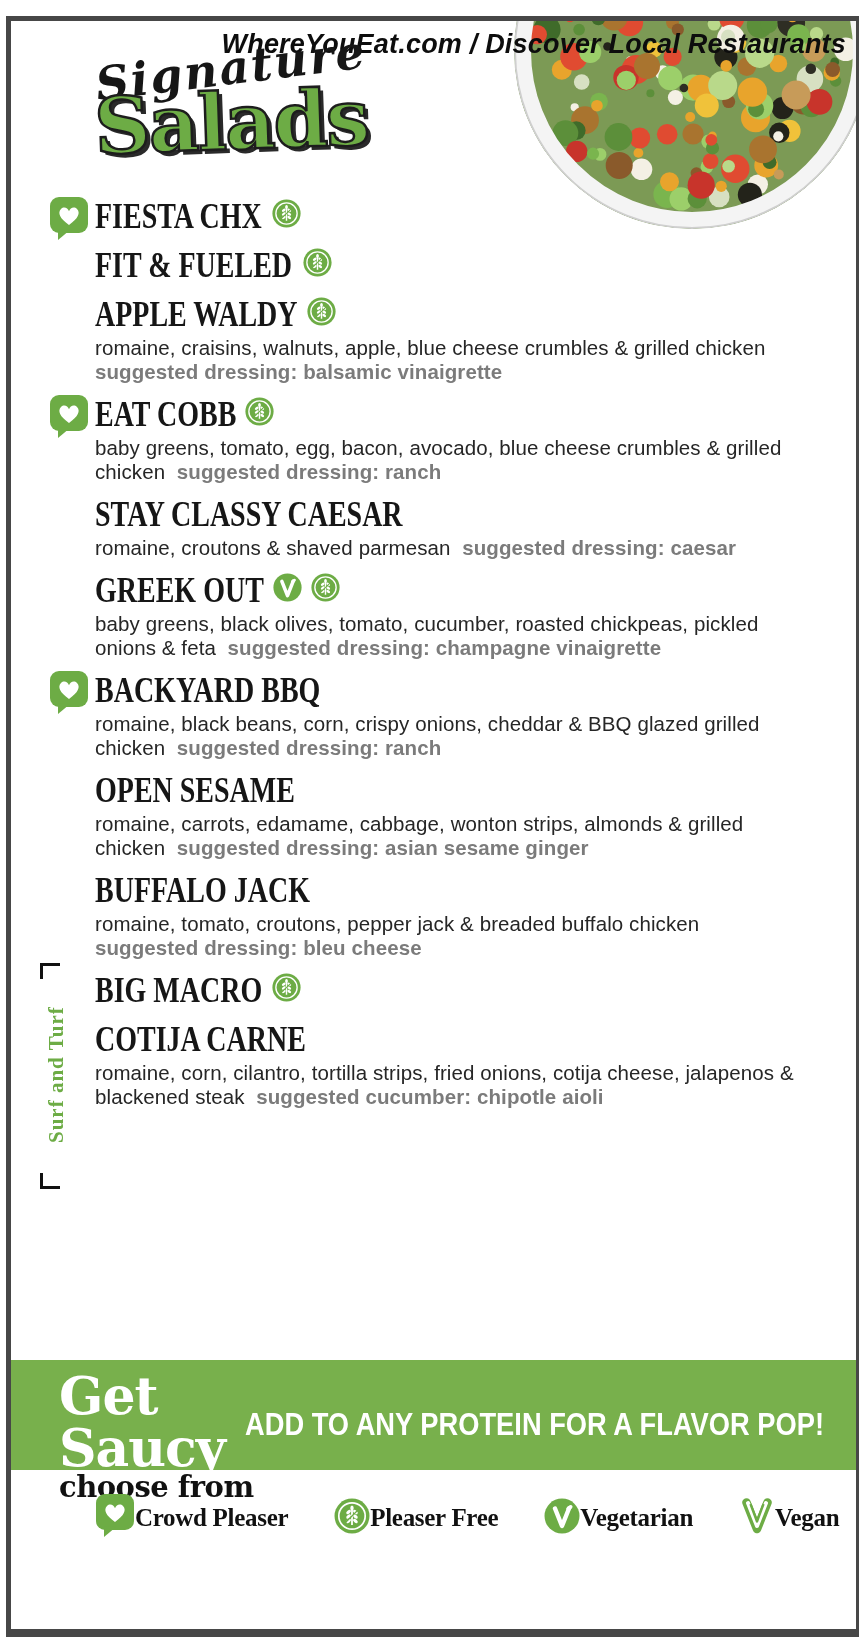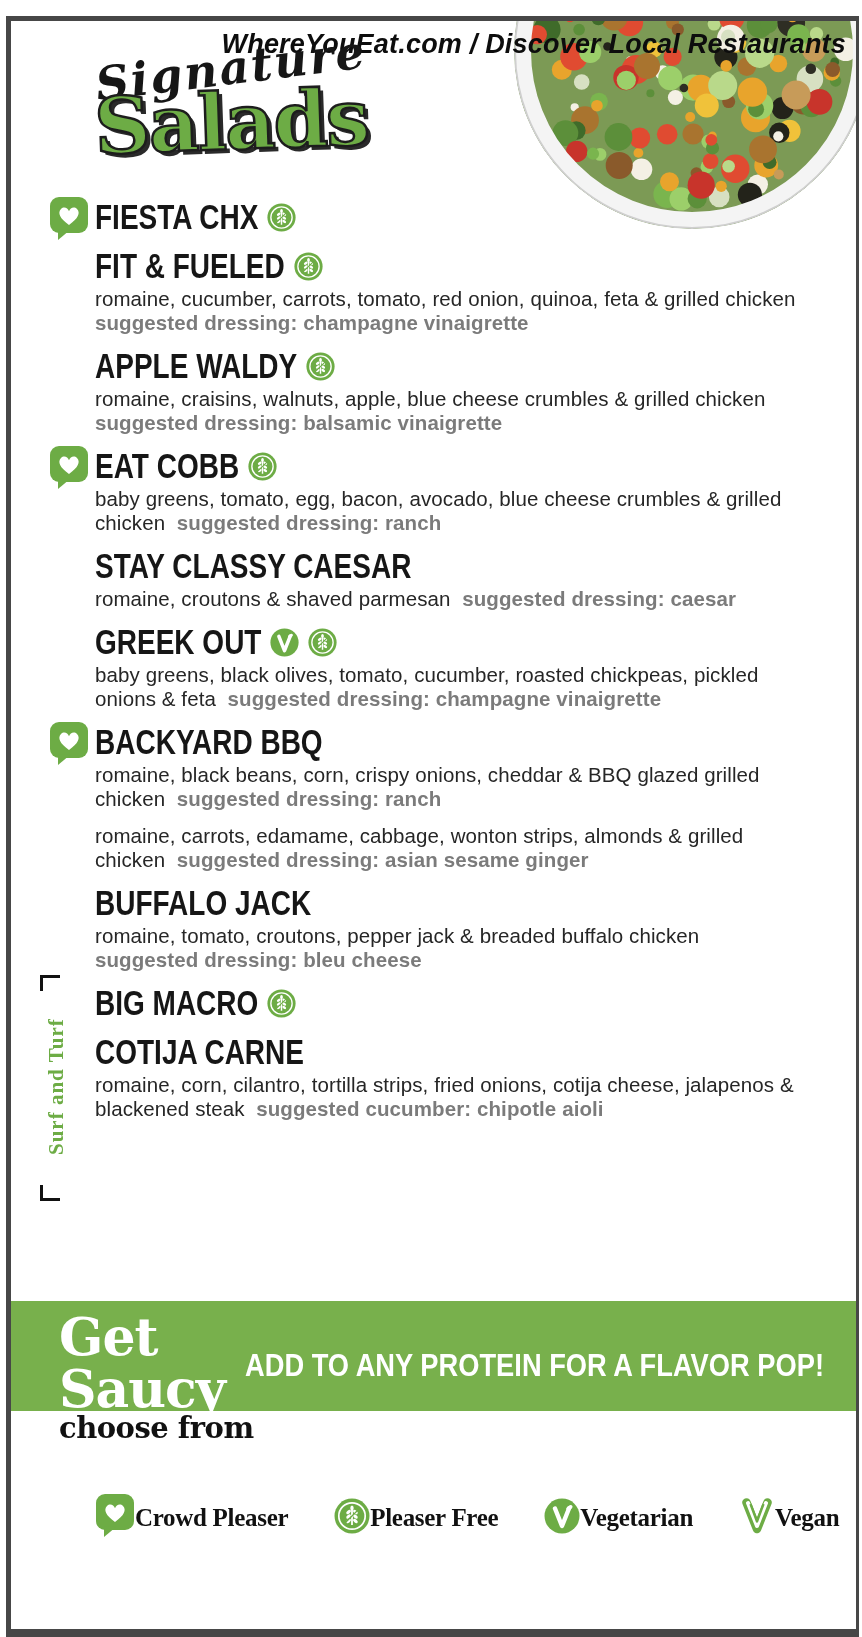--- a/index.html
+++ b/index.html
@@ -18,21 +18,21 @@
   .logo{position:absolute;left:60px;top:20px;z-index:2;width:320px;text-align:center;}
   .logo-script{font-family:"DejaVu Serif", serif;font-style:italic;font-weight:bold;
                font-size:46px;color:#161616;transform:rotate(-7deg);letter-spacing:2px;}
   .logo-word{font-family:"DejaVu Serif", serif;font-weight:800;font-size:78px;line-height:70px;
              color:#6dac45;-webkit-text-stroke:2.5px #1d1d1d;margin-top:-8px;
              text-shadow:4px 4px 0 #2a2a2a;transform:rotate(-2deg);letter-spacing:-2px;}
 
   
   .menu{position:absolute;left:84px;right:30px;top:178px;z-index:3;}
   .item{position:relative;margin-bottom:13px;max-width:712px;}
-  .item h3{margin:0 0 3px 0;display:flex;align-items:center;white-space:nowrap;}
+  .item h3{margin:0 0 3px 0;display:flex;white-space:nowrap;font-family:Liberation Serif, serif;}
   .item .t{display:inline-block;transform:scaleX(.8);transform-origin:left center;
            font-size:35px;font-weight:bold;color:#161616;letter-spacing:0px;line-height:36px;}
   .badge{display:inline-block;width:29px;height:29px;margin-left:9px;}
   .badge svg{display:block;width:100%;height:100%;}
   .heart{position:absolute;left:-46px;top:-3px;width:40px;height:45px;}
   .heart svg{display:block;width:100%;height:100%;}
   .item p{margin:0;font-size:20.5px;line-height:24px;color:#262626;letter-spacing:.1px;}
   .dressing{color:#7b7b7b;font-weight:bold;}
 
   .surf-group{position:relative;}
@@ -40,21 +40,21 @@
               display:flex;align-items:center;justify-content:center;
               writing-mode:vertical-rl;transform:rotate(180deg);
               font-family:"Liberation Serif", serif;font-weight:bold;font-size:21px;
               color:#6dac45;letter-spacing:1px;}
   .surf-group::before{content:"";position:absolute;left:-55px;top:-10px;width:17px;height:13px;
               border-left:3px solid #111;border-top:3px solid #111;}
   .surf-group::after{content:"";position:absolute;left:-55px;top:200px;width:17px;height:13px;
               border-left:3px solid #111;border-bottom:3px solid #111;}
 
   
-  .banner{position:absolute;left:0;right:0;top:1280px;height:110px;z-index:3;
+  .banner{position:absolute;left:0;right:0;top:1339px;height:110px;z-index:3;
           color:#fff;padding:10px 0 0 48px;box-sizing:border-box;}
   .banner-row1{display:flex;align-items:center;}
   .banner-title{font-family:"DejaVu Serif", serif;font-weight:800;font-size:52px;
                 line-height:52px;letter-spacing:-1px;}
   .banner-headline{display:inline-block;transform:scaleX(.88);transform-origin:left center;
                 font-size:31px;font-weight:bold;margin-left:20px;margin-top:6px;
                 letter-spacing:0px;white-space:nowrap;}
   .banner-row2{display:flex;align-items:baseline;margin-top:-4px;}
   .choose-from{font-family:"DejaVu Serif", serif;font-weight:800;font-size:29px;color:#111;
                letter-spacing:-.5px;}
@@ -302,21 +302,20 @@
      <ellipse cx="14.6" cy="14" rx="2.7" ry="1.6" fill="#fff" transform="rotate(-38 14.6 14)"></ellipse>
      <ellipse cx="21.4" cy="14" rx="2.7" ry="1.6" fill="#fff" transform="rotate(38 21.4 14)"></ellipse>
      <ellipse cx="14.6" cy="18.5" rx="2.7" ry="1.6" fill="#fff" transform="rotate(-38 14.6 18.5)"></ellipse>
      <ellipse cx="21.4" cy="18.5" rx="2.7" ry="1.6" fill="#fff" transform="rotate(38 21.4 18.5)"></ellipse>
      <ellipse cx="14.6" cy="23" rx="2.7" ry="1.6" fill="#fff" transform="rotate(-38 14.6 23)"></ellipse>
      <ellipse cx="21.4" cy="23" rx="2.7" ry="1.6" fill="#fff" transform="rotate(38 21.4 23)"></ellipse>
      <line x1="11.5" y1="24.5" x2="24.5" y2="11.5" stroke="#6dac45" stroke-width="1.3"></line>
               </svg>
             </span>
           </h3>
-          <p>romaine, cucumber, carrots, tomato, red onion, quinoa, feta &amp; grilled chicken&nbsp; <span class="dressing">suggested dressing: champagne vinaigrette</span></p>
         </section>
         <section class="item">
           <h3>
             <span class="t" style="margin-right: -50.6px;">APPLE WALDY</span>
             <span class="badge">
               <svg viewBox="0 0 36 36" width="29" height="29">
      <circle cx="18" cy="18" r="17.5" fill="#6dac45"></circle>
      <circle cx="18" cy="18" r="13.2" fill="none" stroke="#fff" stroke-width="1.7"></circle>
      <line x1="18" y1="9.5" x2="18" y2="27" stroke="#fff" stroke-width="1.8"></line>
      <ellipse cx="18" cy="10" rx="1.7" ry="2.6" fill="#fff"></ellipse>
@@ -401,20 +400,23 @@
      <path d="M9 33 L9 44 L21 34 Z" fill="#6dac45"></path>
      <path d="M20 29 C11 22.5,8.2 17,12 13 C14.8 10.2,18.8 11.8,20 15.2 C21.2 11.8,25.2 10.2,28 13 C31.8 17,29 22.5,20 29 Z" fill="#fff"></path>
             </svg>
           </span>
           <h3>
             <span class="t" style="margin-right: -57px;">BACKYARD BBQ</span>
           </h3>
           <p>romaine, black beans, corn, crispy onions, cheddar &amp; BBQ glazed grilled chicken&nbsp; <span class="dressing">suggested dressing: ranch</span></p>
         </section>
         <section class="item">
+          <h3>
+            <span class="t" style="margin-right: -51.4px;">OPEN SESAME</span>
+          </h3>
           <p>romaine, carrots, edamame, cabbage, wonton strips, almonds &amp; grilled chicken&nbsp; <span class="dressing">suggested dressing: asian sesame ginger</span></p>
         </section>
         <section class="item">
           <h3>
             <span class="t" style="margin-right: -54px;">BUFFALO JACK</span>
           </h3>
           <p>romaine, tomato, croutons, pepper jack &amp; breaded buffalo chicken&nbsp; <span class="dressing">suggested dressing: bleu cheese</span></p>
         </section>
         <div class="surf-group">
         <div class="surf-label">Surf and Turf</div>

